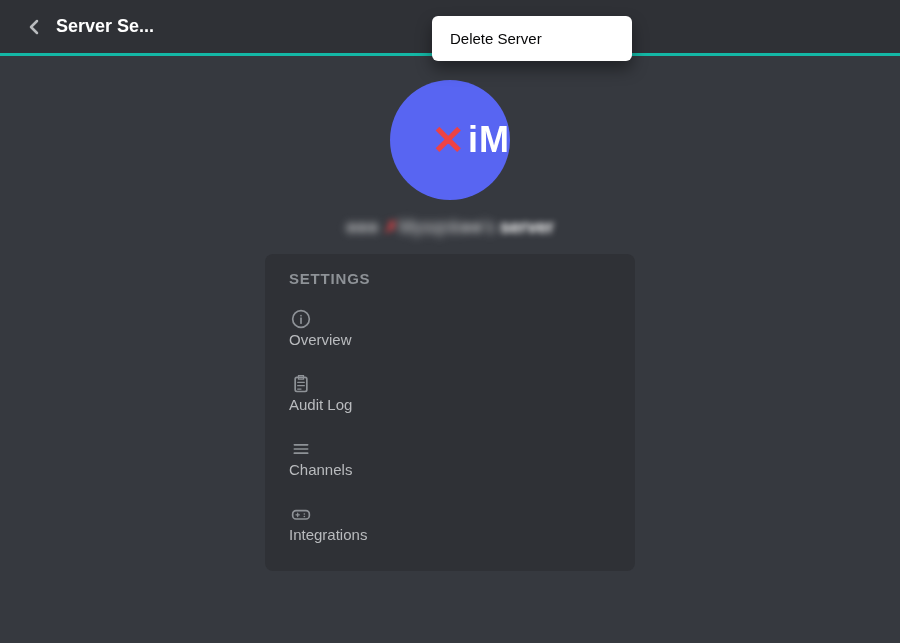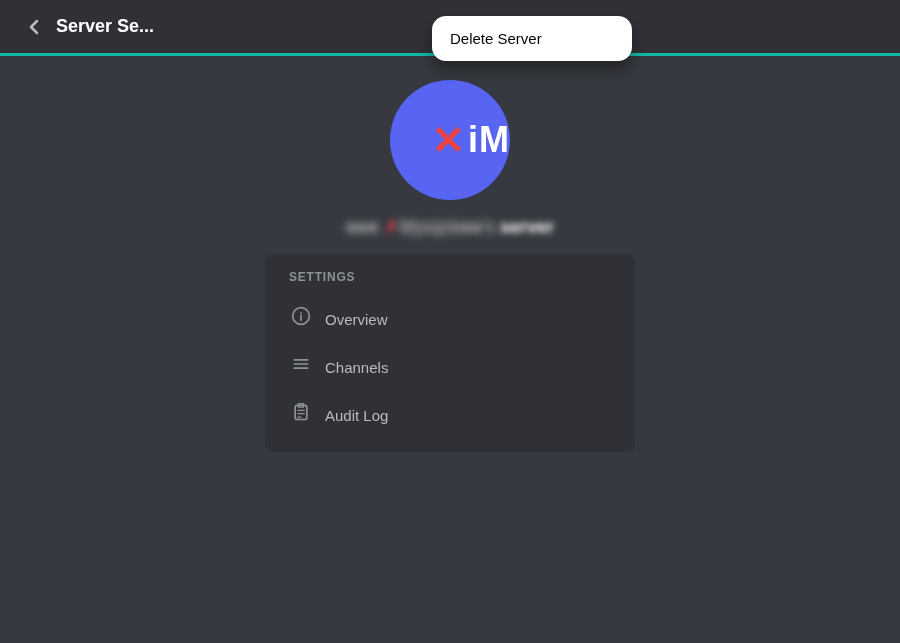--- a/index.html
+++ b/index.html
@@ -105,38 +105,39 @@
 
     
     .settings-panel {
       width: 370px;
       background-color: #2f3136;
       border-radius: 8px;
       padding: 16px 8px;
     }
 
     .settings-section-label {
-      font-size: 12px;
+      font-size: 15px;
       font-weight: 700;
       color: #8e9297;
       letter-spacing: 0.8px;
       text-transform: uppercase;
       padding: 0 16px 8px 16px;
     }
 
     .settings-item {
       display: flex;
-      align-items: flex-end;
+      align-items: flex-start;
       padding: 12px 16px;
       border-radius: 4px;
       cursor: pointer;
       color: #b9bbbe;
       font-size: 15px;
       font-weight: 500;
       transition: background-color 0.1s;
+      flex-direction: column;
     }
 
     .settings-item-icon {
       width: 24px;
       height: 24px;
       margin-right: 12px;
       display: flex;
       align-items: center;
       justify-content: center;
       color: #8e9297;
@@ -147,21 +148,21 @@
     .settings-item-label {
       color: #b9bbbe;
     }
 
     
     .context-menu {
       position: absolute;
       top: 16px;
       left: 432px;
       background-color: #ffffff;
-      border-radius: 14px;
+      border-radius: 6px;
       padding: 6px;
       box-shadow: 0 8px 16px rgba(0,0,0,0.4);
       z-index: 100;
       min-width: 200px;
     }
 
     .context-menu-item {
       padding: 8px 12px;
       border-radius: 4px;
       font-size: 15px;
@@ -215,36 +216,48 @@
           <circle cx="12" cy="8" r="1" fill="#8e9297"></circle>
         </svg>
       </div>
       <span class="settings-item-label">Overview</span>
     </div>
 
 
     <div class="settings-item">
       <div class="settings-item-icon">
         <svg class="icon-svg" viewBox="0 0 24 24" xmlns="http://www.w3.org/2000/svg">
-          <line x1="4" y1="7" x2="20" y2="7" stroke="#8e9297" stroke-width="2" stroke-linecap="round"></line>
-          <line x1="4" y1="12" x2="20" y2="12" stroke="#8e9297" stroke-width="2" stroke-linecap="round"></line>
-          <line x1="4" y1="17" x2="20" y2="17" stroke="#8e9297" stroke-width="2" stroke-linecap="round"></line>
-        </svg>
-      </div>
-      <span class="settings-item-label">Channels</span>
-    </div>
-
-    <div class="settings-item">
-      <div class="settings-item-icon">
-        <svg class="icon-svg" viewBox="0 0 24 24" xmlns="http://www.w3.org/2000/svg">
           <rect x="5" y="4" width="14" height="17" rx="2" stroke="#8e9297" stroke-width="2" fill="none"></rect>
           <path d="M9 2h6v4H9z" stroke="#8e9297" stroke-width="1.5" fill="none"></path>
           <line x1="8" y1="10" x2="16" y2="10" stroke="#8e9297" stroke-width="1.5" stroke-linecap="round"></line>
           <line x1="8" y1="14" x2="16" y2="14" stroke="#8e9297" stroke-width="1.5" stroke-linecap="round"></line>
           <line x1="8" y1="18" x2="12" y2="18" stroke="#8e9297" stroke-width="1.5" stroke-linecap="round"></line>
         </svg>
       </div>
       <span class="settings-item-label">Audit Log</span>
     </div>
 
+    <div class="settings-item">
+      <div class="settings-item-icon">
+        <svg class="icon-svg" viewBox="0 0 24 24" xmlns="http://www.w3.org/2000/svg">
+          <line x1="4" y1="7" x2="20" y2="7" stroke="#8e9297" stroke-width="2" stroke-linecap="round"></line>
+          <line x1="4" y1="12" x2="20" y2="12" stroke="#8e9297" stroke-width="2" stroke-linecap="round"></line>
+          <line x1="4" y1="17" x2="20" y2="17" stroke="#8e9297" stroke-width="2" stroke-linecap="round"></line>
+        </svg>
+      </div>
+      <span class="settings-item-label">Channels</span>
+    </div>
+
+    <div class="settings-item">
+      <div class="settings-item-icon">
+        <svg class="icon-svg" viewBox="0 0 24 24" xmlns="http://www.w3.org/2000/svg">
+          <rect x="2" y="8" width="20" height="10" rx="4" stroke="#8e9297" stroke-width="2" fill="none"></rect>
+          <line x1="8" y1="11" x2="8" y2="15" stroke="#8e9297" stroke-width="1.5" stroke-linecap="round"></line>
+          <line x1="6" y1="13" x2="10" y2="13" stroke="#8e9297" stroke-width="1.5" stroke-linecap="round"></line>
+          <circle cx="16" cy="12" r="1" fill="#8e9297"></circle>
+          <circle cx="16" cy="15" r="1" fill="#8e9297"></circle>
+        </svg>
+      </div>
+      <span class="settings-item-label">Integrations</span>
+    </div>
 
   </div>
 </div>
 
 </body></html>

